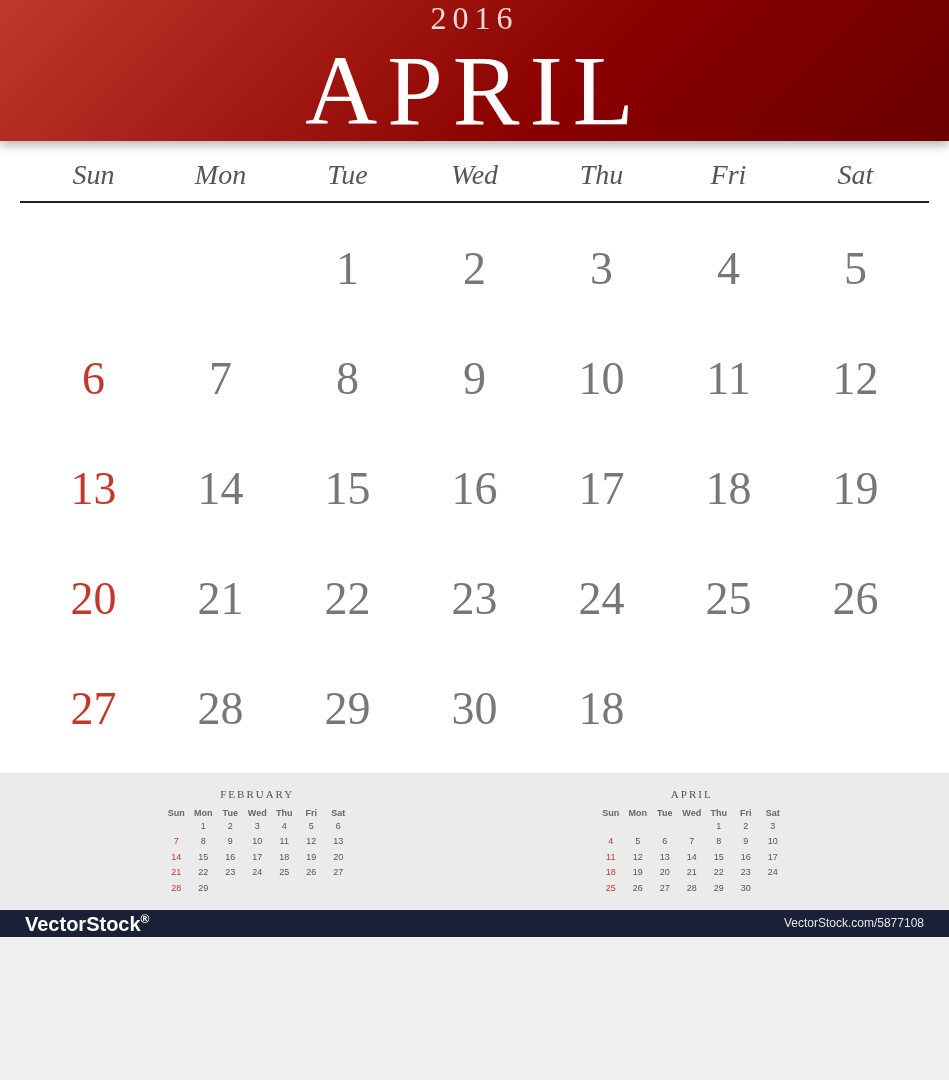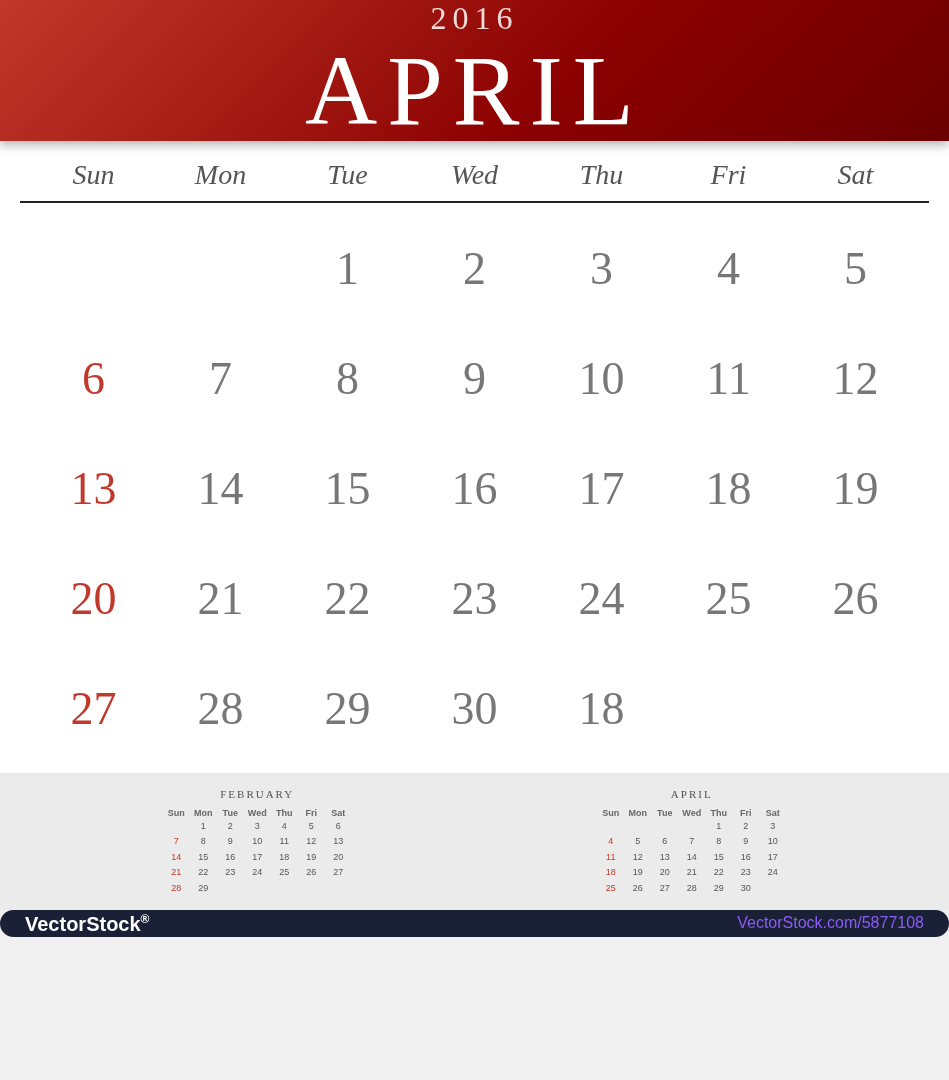--- a/index.html
+++ b/index.html
@@ -159,38 +159,37 @@
     }
 
     
     .footer {
       background: #1a2035;
       height: 60px;
       display: flex;
       align-items: center;
       justify-content: space-between;
       padding: 0 25px;
-      border-radius: 15px;
     }
 
     .footer-logo {
       color: #ffffff;
       font-size: 20px;
       font-family: Arial, sans-serif;
       font-weight: 700;
     }
 
     .footer-logo span.reg {
       font-size: 12px;
       vertical-align: super;
     }
 
     .footer-url {
-      color: #8b5cf6;
-      font-size: 16px;
+      color: #e5e5e5;
+      font-size: 12px;
       font-family: Arial, sans-serif;
     }
   </style>
 </head>
 <body>
 
 <div class="calendar-wrapper">
 
   <div class="header">
     <div class="year-text">2016</div>

